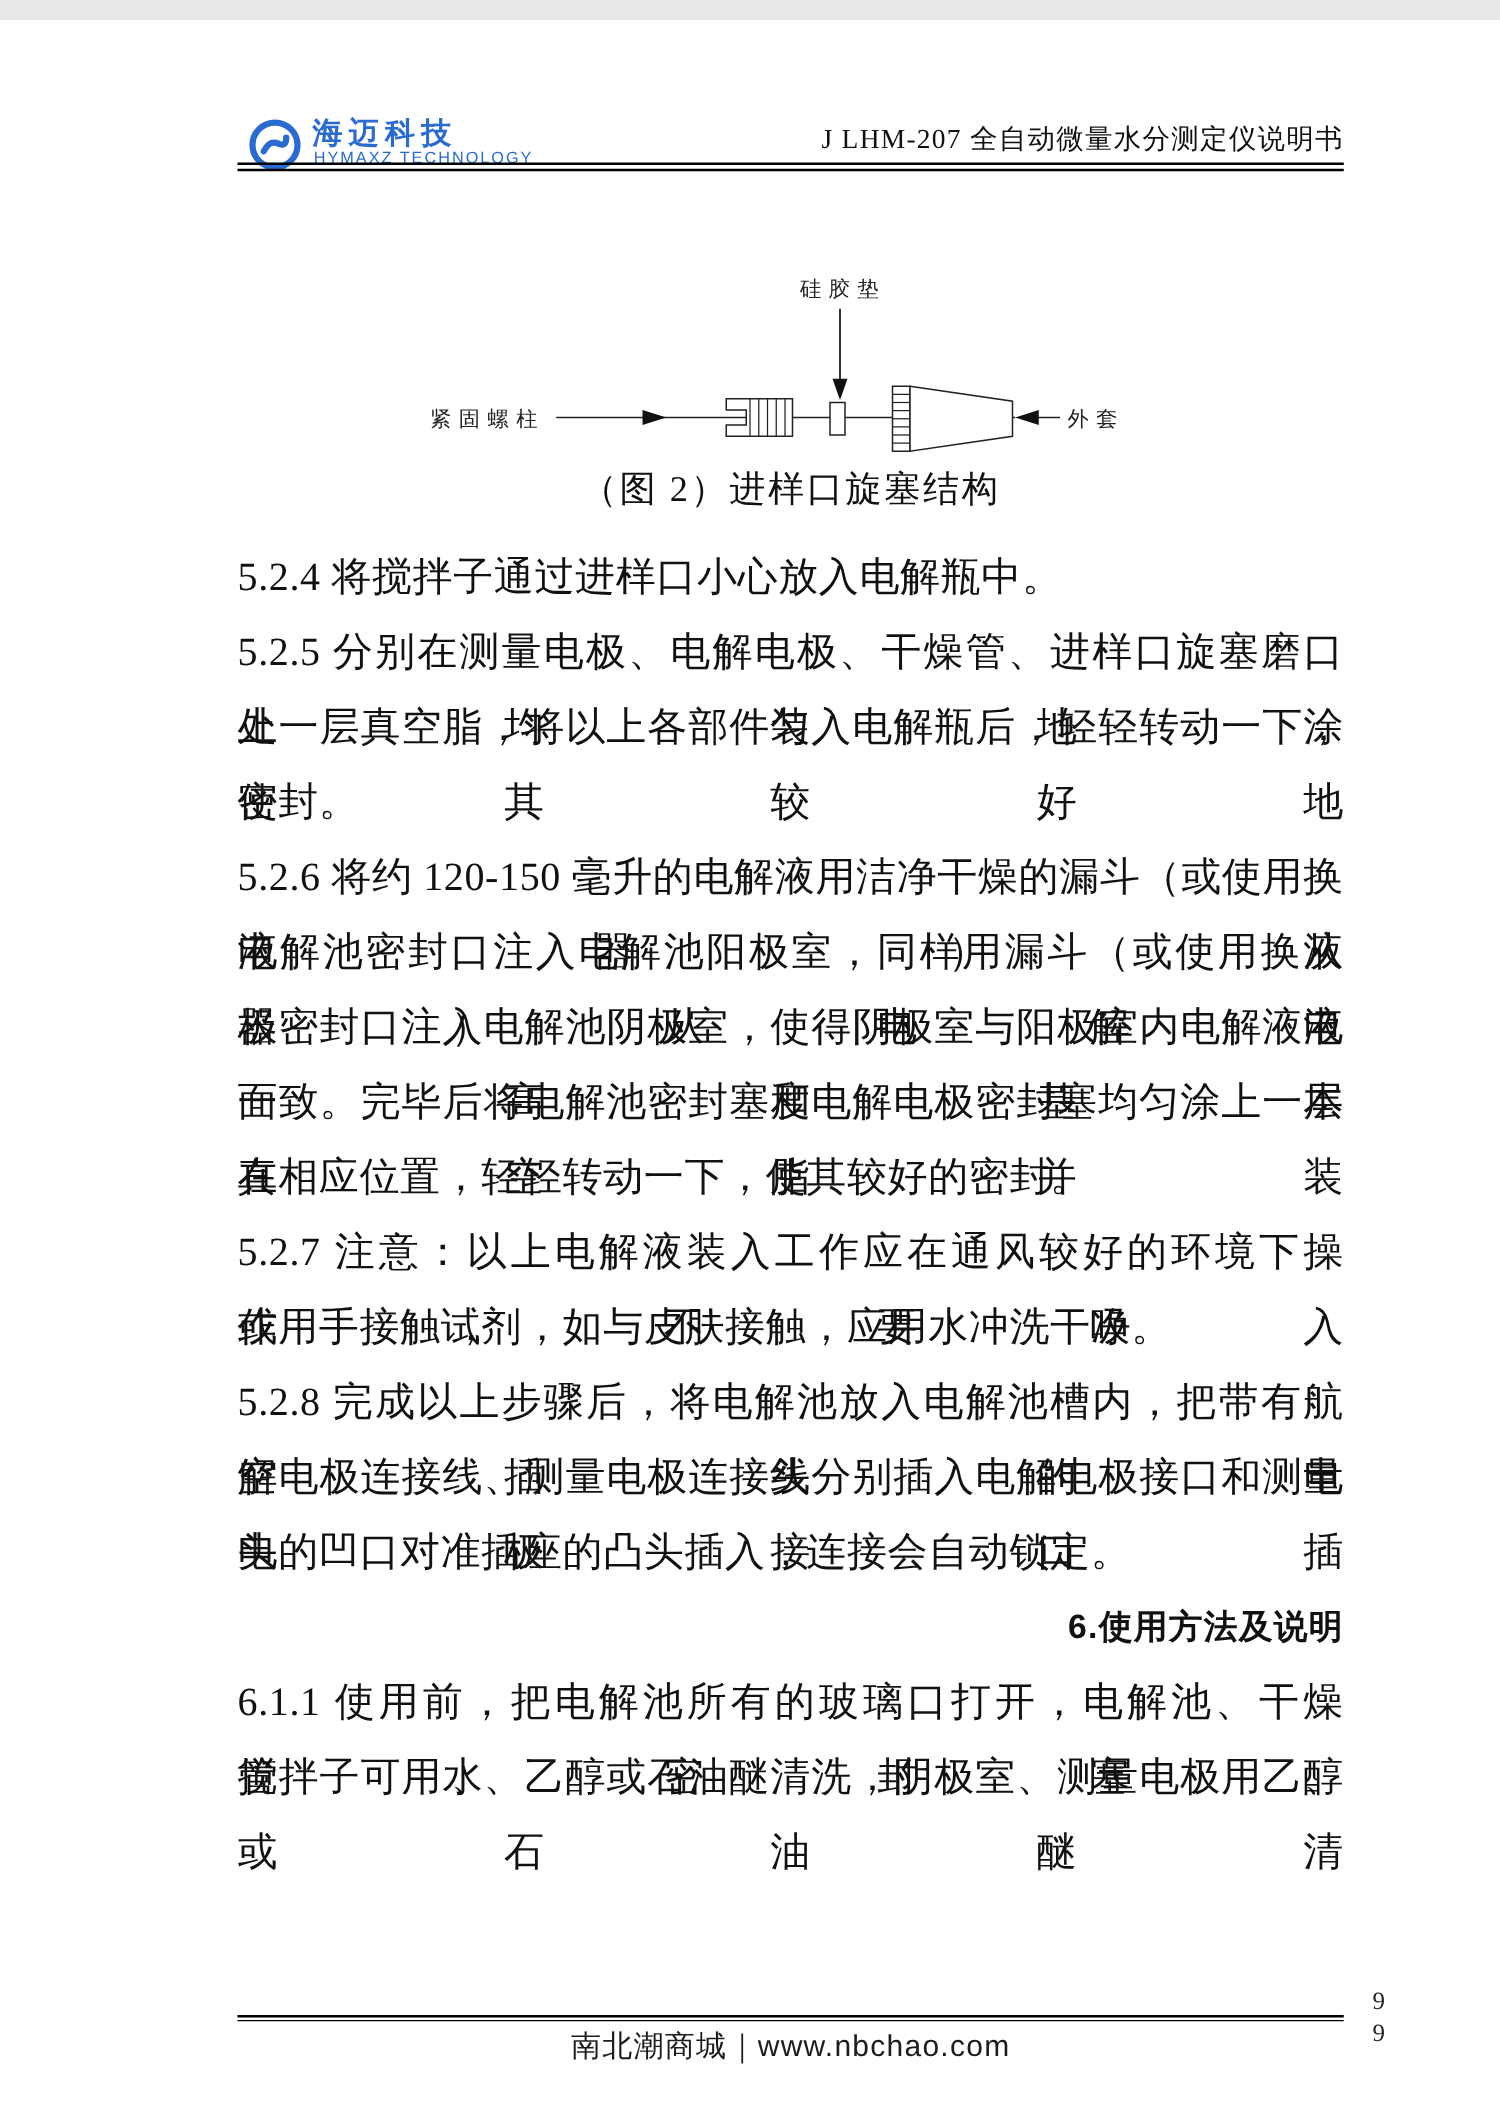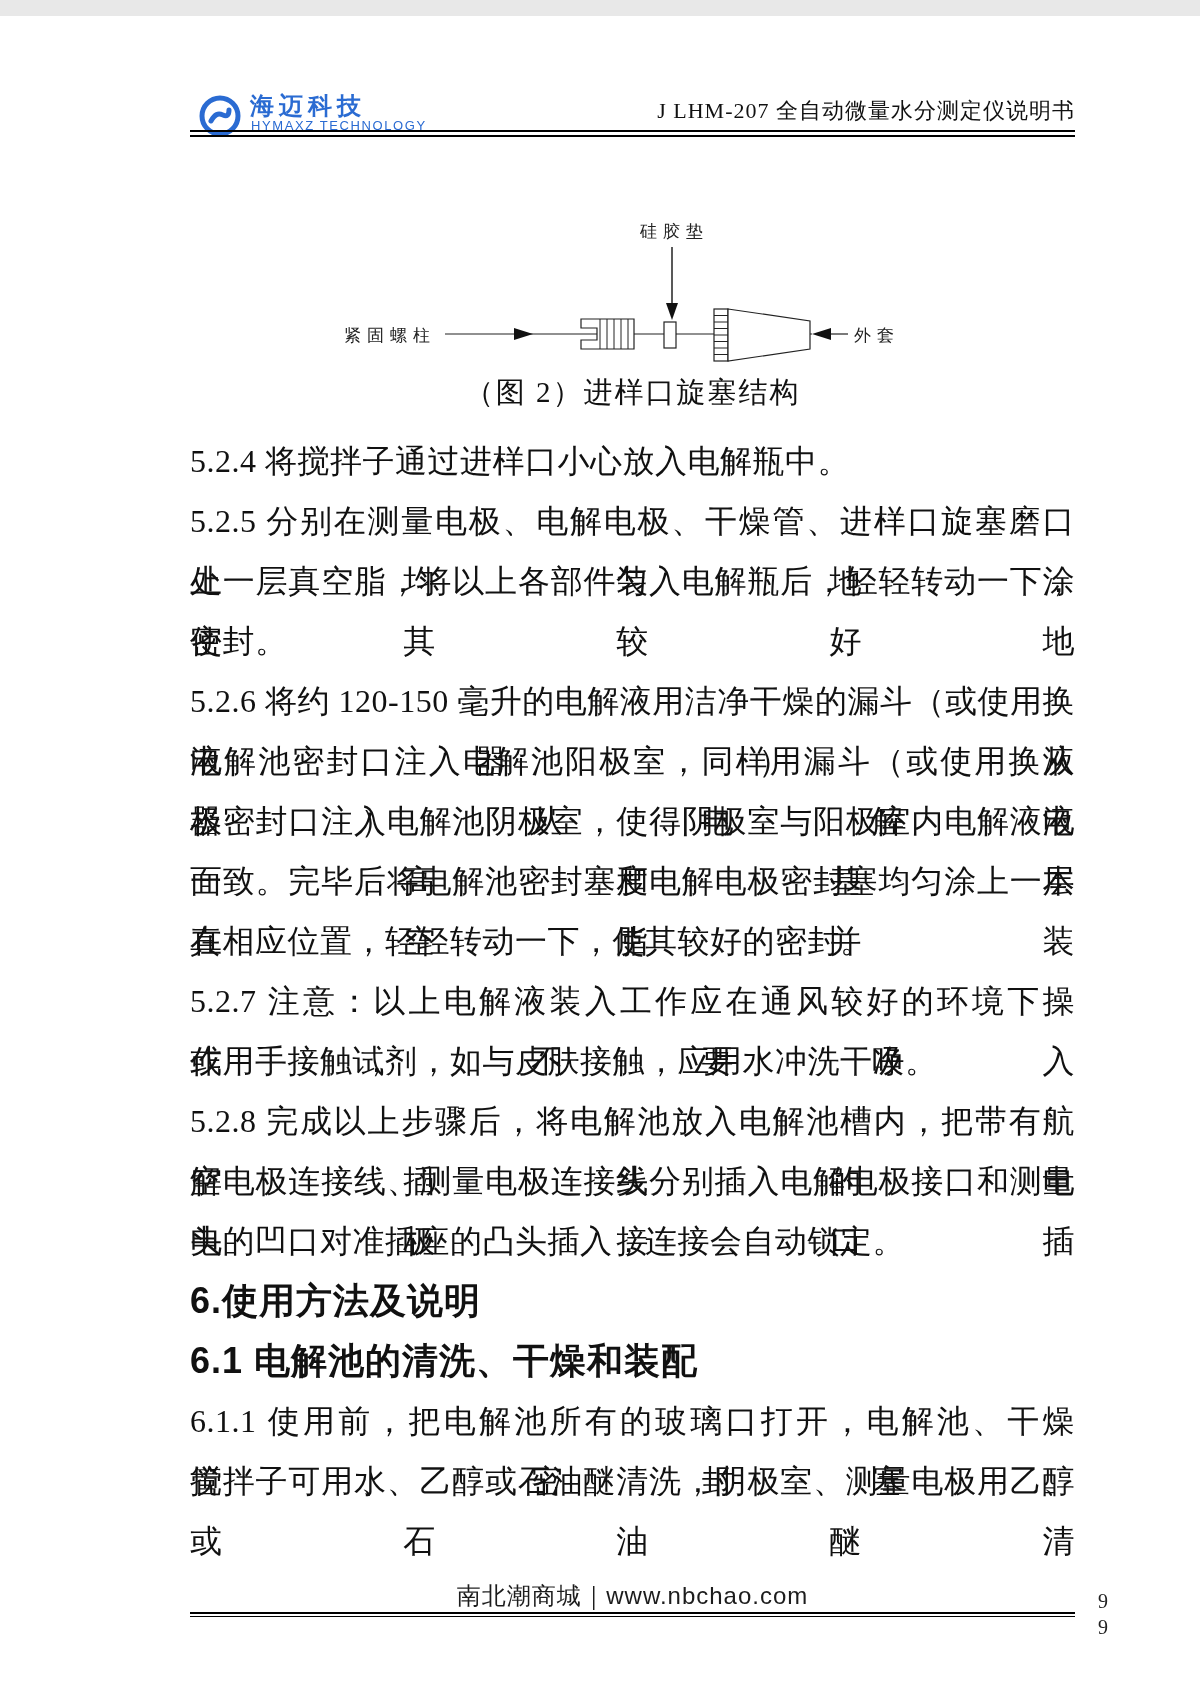--- a/index.html
+++ b/index.html
@@ -43,35 +43,35 @@
   .line{
     height:60px;line-height:60px;font-size:32px;white-space:nowrap;
     letter-spacing:0.5px;
   }
   .line.j{
     white-space:normal;text-align:justify;text-align-last:justify;
     -moz-text-align-last:justify;
   }
   .line.h{
     font-weight:700;letter-spacing:1px;
-    font-family:"Liberation Sans","DejaVu Sans",sans-serif;font-size:36px;
+    font-family:"Liberation Sans","DejaVu Sans",sans-serif;font-size:27px;text-align:right;
   }
   
   .rule-foot{
     position:absolute;left:190px;top:1596px;width:885px;height:2px;
     border-top:2px solid #000;border-bottom:1px solid #000;
   }
   .pagenum{
     position:absolute;left:1098px;width:30px;font-size:20px;color:#222;
     text-align:left;
   }
   .pagenum.top{top:1574px;}
   .pagenum.bottom{top:1600px;}
   .footer-site{
-    position:absolute;left:190px;top:1560px;width:885px;height:40px;
+    position:absolute;left:190px;top:1602px;width:885px;height:40px;
     line-height:40px;text-align:center;font-size:24px;color:#1c1c1c;
     font-family:"Liberation Sans","DejaVu Sans",sans-serif;letter-spacing:1px;
   }
 </style>
 </head>
 <body>
 
 <div class="page">
 
   <div class="logo-wrap">
@@ -132,21 +132,20 @@
     <div class="line j">电解池密封口注入电解池阳极室，同样用漏斗（或使用换液器）从电解电</div>
     <div class="line j">极密封口注入电解池阴极室，使得阴极室与阳极室内电解液液面高度基本</div>
     <div class="line j">一致。完毕后将电解池密封塞和电解电极密封塞均匀涂上一层真空脂并装</div>
     <div class="line">在相应位置，轻轻转动一下，使其较好的密封。</div>
     <div class="line j">5.2.7 注意：以上电解液装入工作应在通风较好的环境下操作，不要吸入</div>
     <div class="line">或用手接触试剂，如与皮肤接触，应用水冲洗干净。</div>
     <div class="line j">5.2.8 完成以上步骤后，将电解池放入电解池槽内，把带有航空插头的电</div>
     <div class="line j">解电极连接线、测量电极连接线分别插入电解电极接口和测量电极接口插</div>
     <div class="line">头的凹口对准插座的凸头插入，连接会自动锁定。</div>
     <div class="line h">6.使用方法及说明</div>
-    <div class="line h">6.1 电解池的清洗、干燥和装配</div>
     <div class="line j">6.1.1 使用前，把电解池所有的玻璃口打开，电解池、干燥管、密封塞、</div>
     <div class="line j">搅拌子可用水、乙醇或石油醚清洗，阴极室、测量电极用乙醇或石油醚清</div>
   </div>
 
   <div class="pagenum top">9</div>
   <div class="rule-foot"></div>
   <div class="pagenum bottom">9</div>
   <div class="footer-site">南北潮商城｜www.nbchao.com</div>
 
 </div>

